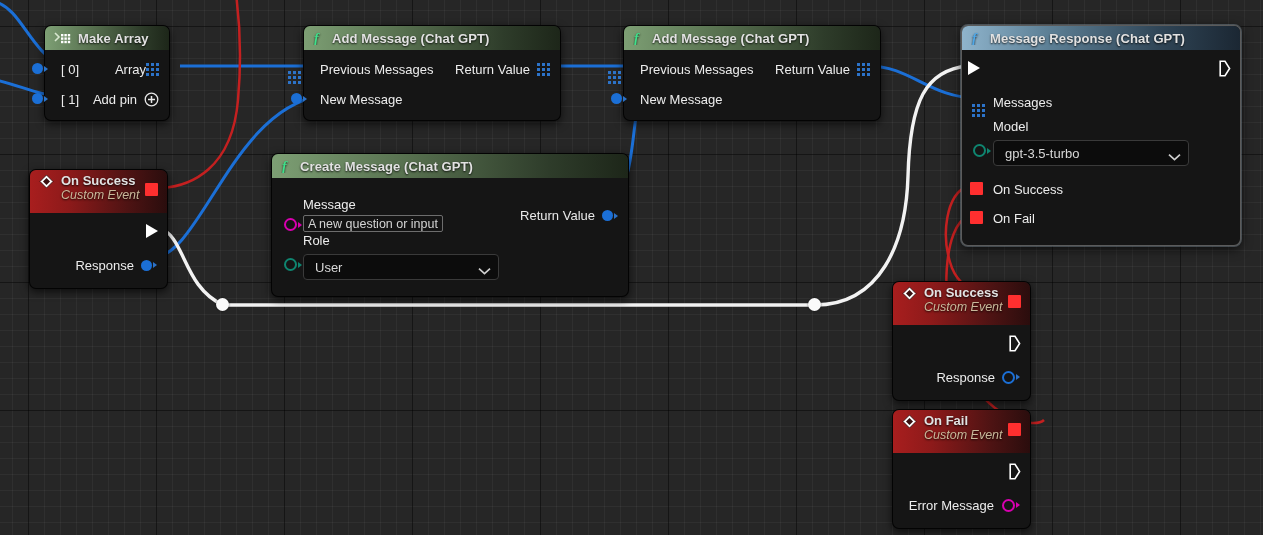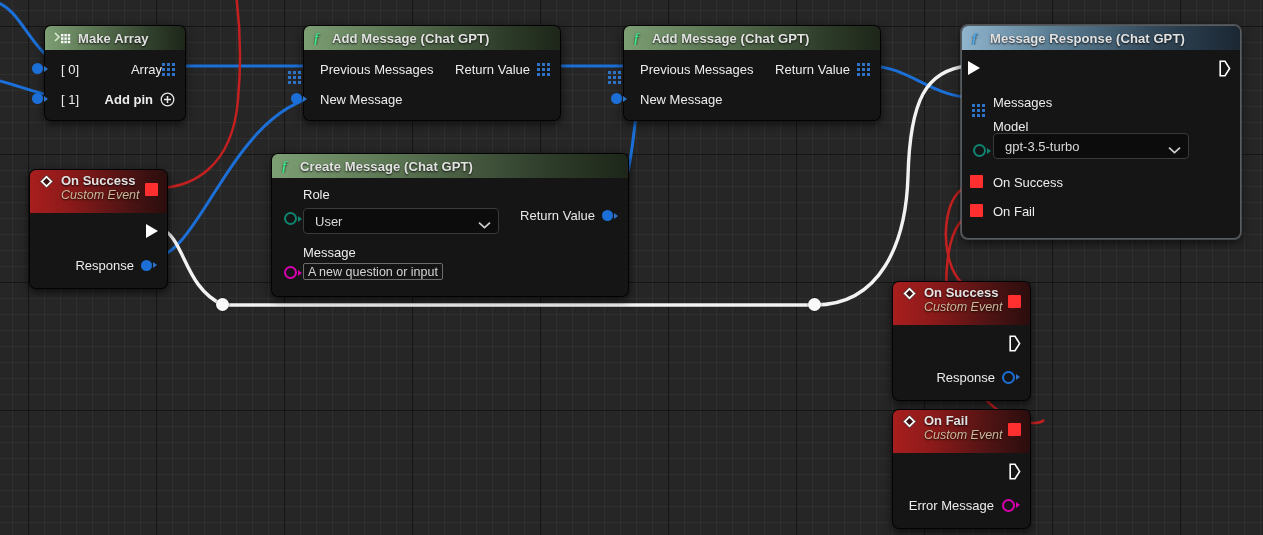--- a/index.html
+++ b/index.html
@@ -186,21 +186,21 @@
   }
 
   .fieldlbl {
     font-size: 13px;
     color: #ececec;
     line-height: 1;
   }
 
   .addpin {
     display: flex; align-items: center; justify-content: center;
-    font-size: 13px; color: #ececec; font-weight: bold;
+    font-size: 13px; color: #ececec;
   }
   .plusic { margin-left: 7px; display: inline-flex; }
 
   .knot {
     position: absolute;
     width: 13px; height: 13px;
     border-radius: 50%;
     background: #fafafa;
     z-index: 2;
     box-shadow: 0 0 2px rgba(0,0,0,0.6);
@@ -232,21 +232,21 @@
     <path d="M 968,216 C 944,226 938,300 960,360 C 988,424 1036,428 1044,420" fill="none" stroke="#c42020" stroke-width="2.5"></path>
 
     <path d="M 158,227 C 186,236 182,286 223,305" fill="none" stroke="#f2f2f2" stroke-width="3.4"></path>
     <path d="M 223,305 L 815,305" fill="none" stroke="#f2f2f2" stroke-width="3.4"></path>
     <path d="M 815,305 C 880,305 906,244 908,176 C 910,100 926,70 968,66" fill="none" stroke="#f2f2f2" stroke-width="3.4"></path>
   </svg>
 
   <div class="knot" style="left:216px; top:298px;"></div>
   <div class="knot" style="left:808px; top:298px;"></div>
 
-  <div class="node" style="left:44px; top:25px; width:142px;">
+  <div class="node" style="left:44px; top:25px; width:126px;">
     <div class="nhead green">
       <span class="hicon">
         <svg width="17" height="13" viewBox="0 0 17 13">
           <path d="M1,1 L5,5 L1,9" fill="none" stroke="#d8e8d0" stroke-width="1.6"></path>
           <g fill="#ffffff">
             <rect x="7" y="2" width="2.4" height="2.4"></rect>
               <rect x="10.4" y="2" width="2.4" height="2.4"></rect>
               <rect x="13.8" y="2" width="2.4" height="2.4"></rect>
             <rect x="7" y="5.4" width="2.4" height="2.4"></rect>
               <rect x="10.4" y="5.4" width="2.4" height="2.4"></rect>
@@ -430,49 +430,49 @@
       <div style="position:absolute; right:10px; top:30px; display:flex; align-items:center; gap:7px;">
         <span class="lbl" style="font-size:13px;">Return Value</span>
         <span class="pin" style="position:relative;">
           <span style="display:flex;align-items:center;">
             <span class="dot blue"></span>
               <span class="arrowlet"></span>
           </span>
         </span>
       </div>
 
+      <div style="position:relative; padding-left:31px; margin-top:12px;">
+        <div class="fieldlbl">Message</div>
+        <span class="pin" style="left:12px; top:20px;">
+          <span style="display:flex;align-items:center;">
+            <span class="dot hollow-mag"></span>
+              <span class="arrowlet mag"></span>
+          </span>
+        </span>
+        <div class="txtfield" style="width:140px; margin-top:4px;">A new question or input</div>
+      </div>
+
       <div style="position:relative; padding-left:31px; margin-top:2px;">
         <div class="fieldlbl">Role</div>
         <span class="pin" style="left:12px; top:24px;">
           <span style="display:flex;align-items:center;">
             <span class="dot hollow-teal"></span>
               <span class="arrowlet teal"></span>
           </span>
         </span>
         <div class="combo" style="width:196px; margin-top:7px;">
           <span>User</span>
           <span class="chev">
             <svg width="13" height="8" viewBox="0 0 13 8">
                 <path d="M1,1.6 L6.5,6.6 L12,1.6" fill="none" stroke="#cfcfcf" stroke-width="1.7"></path>
               </svg>
           </span>
         </div>
       </div>
 
-      <div style="position:relative; padding-left:31px; margin-top:12px;">
-        <div class="fieldlbl">Message</div>
-        <span class="pin" style="left:12px; top:20px;">
-          <span style="display:flex;align-items:center;">
-            <span class="dot hollow-mag"></span>
-              <span class="arrowlet mag"></span>
-          </span>
-        </span>
-        <div class="txtfield" style="width:140px; margin-top:4px;">A new question or input</div>
-      </div>
-
     </div>
   </div>
 
   <div class="node sel" style="left:961px; top:25px; width:280px;">
     <div class="nhead blue">
       <span class="hicon">
         <svg width="12" height="14" viewBox="0 0 12 14">
           <text x="1" y="12" font-family="Liberation Serif, serif" font-style="italic" font-size="14" fill="#4fa8e8">f</text>
         </svg>
       </span>
@@ -509,21 +509,21 @@
       </div>
 
       <div style="position:relative; padding-left:31px; margin-top:7px;">
         <div class="fieldlbl">Model</div>
         <span class="pin" style="left:11px; top:24px;">
           <span style="display:flex;align-items:center;">
             <span class="dot hollow-teal"></span>
               <span class="arrowlet teal"></span>
           </span>
         </span>
-        <div class="combo" style="width:196px; ">
+        <div class="combo" style="width:196px; margin-top:7px;">
           <span>gpt-3.5-turbo</span>
           <span class="chev">
             <svg width="13" height="8" viewBox="0 0 13 8">
                 <path d="M1,1.6 L6.5,6.6 L12,1.6" fill="none" stroke="#cfcfcf" stroke-width="1.7"></path>
               </svg>
           </span>
         </div>
       </div>
 
       <div class="row" style="padding-left:31px; margin-top:12px;">

